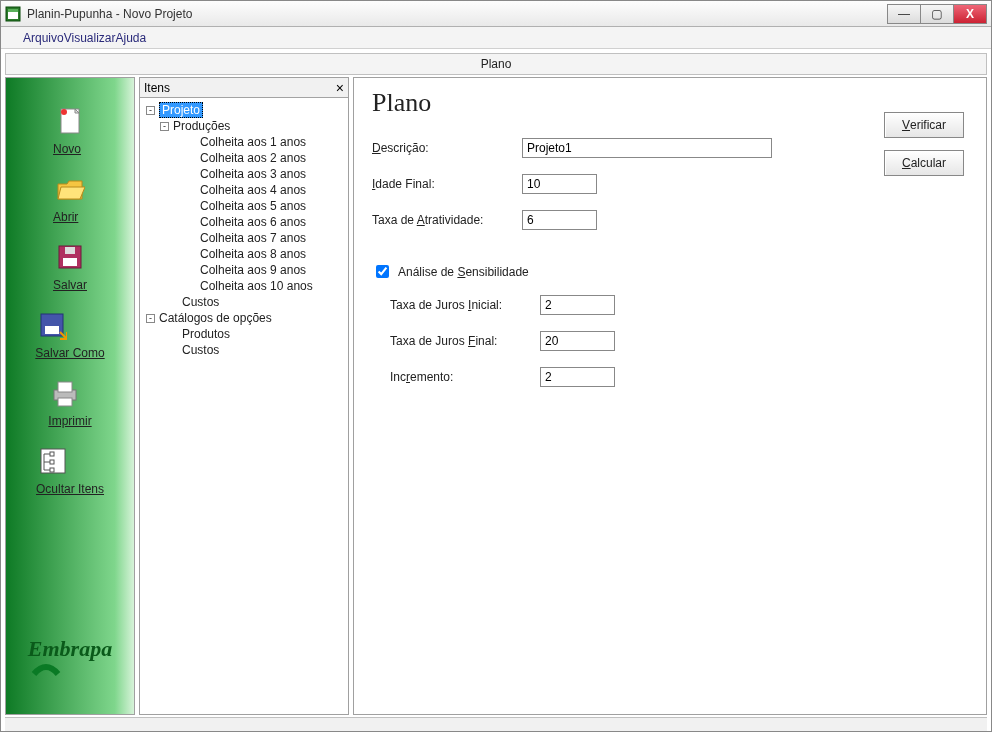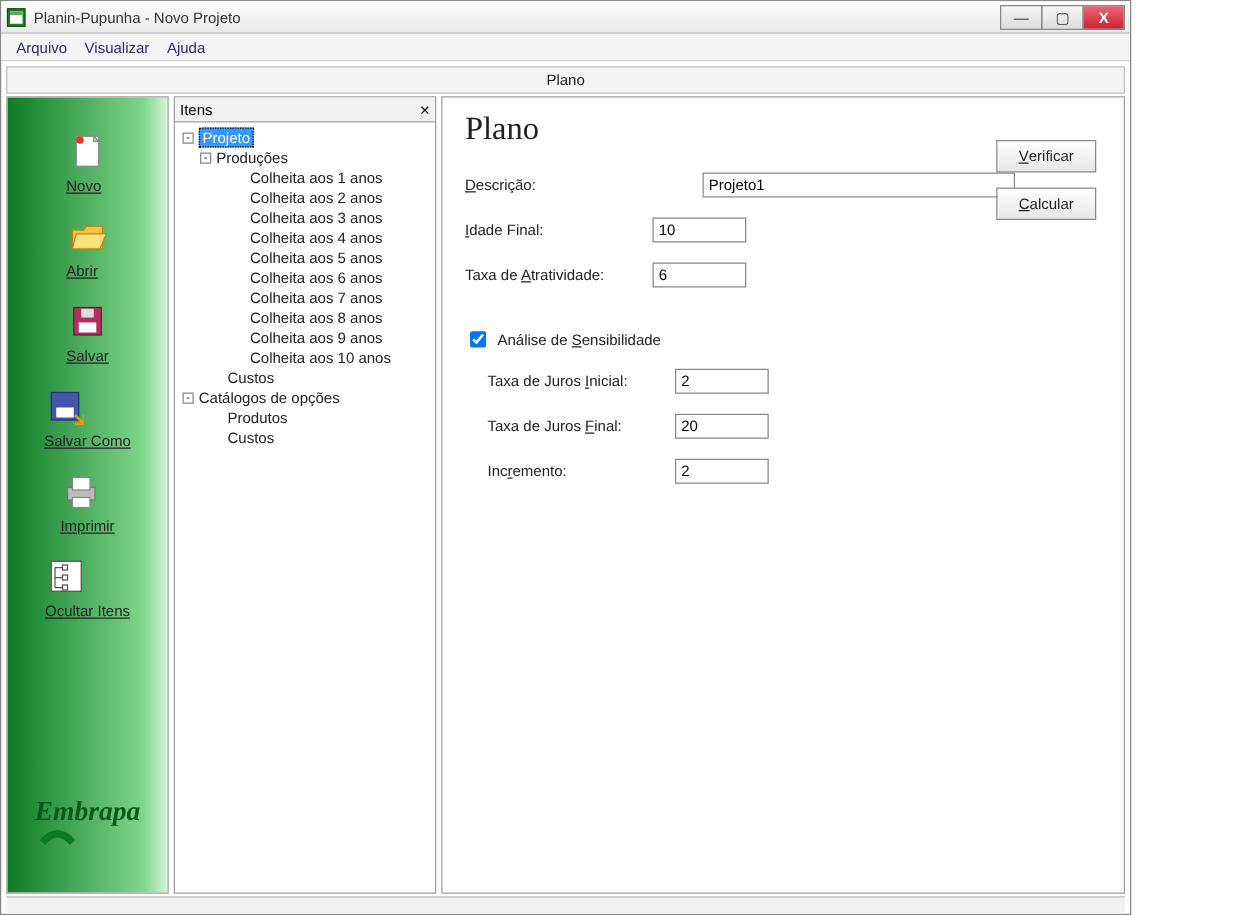--- a/index.html
+++ b/index.html
@@ -7,21 +7,21 @@
     margin: 0;
     padding: 0;
     font-family: Tahoma, Arial, sans-serif;
     font-size: 11px;
     background: #fff;
     overflow: hidden;
     width: 992px;
     height: 732px;
   }
   .window {
-    width: 905px;
+    width: 992px;
     height: 732px;
     display: flex;
     flex-direction: column;
     border: 1px solid #888;
   }
   .titlebar {
     height: 26px;
     background: linear-gradient(to bottom, #fdfdfd, #e9e9e9);
     border-bottom: 1px solid #b0b0b0;
     display: flex;
@@ -45,22 +45,21 @@
     font-size: 12px;
     cursor: default;
   }
   .wc-close { background: linear-gradient(#e67, #c23); color: #fff; font-weight: bold; }
   .menubar {
     height: 22px;
     background: #f4f4f4;
     border-bottom: 1px solid #d0d0d0;
     display: flex;
     align-items: center;
-    padding: 0 12px;
-    gap: 14px;
+    padding: 0 22px;
     color: #2a2a7a;
     font-size: 12px;
   }
   .menubar span { cursor: default; }
   .thin-bar {
     height: 22px;
     background: #f4f4f4;
     border: 1px solid #c0c0c0;
     margin: 4px 4px 2px 4px;
     display: flex;
@@ -157,21 +156,21 @@
     color: #222;
   }
   .form-title { font-family: "Times New Roman", serif; font-size: 26px; margin-bottom: 16px; }
   .form-row { display:flex; align-items:center; height: 28px; margin-bottom: 8px; }
   .form-row label { width: 150px; }
   .form-row input[type=text] {
     height: 20px; border:1px solid #888; background:#fff; font: inherit;
     padding: 0 4px;
   }
   .num-input { width: 75px; text-align: left; }
-  .desc-input { width: 250px; text-align: left; margin-left: 40px; }
+  .desc-input { width: 250px; text-align: left; }
   .sens-block { margin-top: 28px; }
   .chk-row { display:flex;align-items:center;gap:6px;margin-bottom:10px; }
   .chk-row input { width:13px;height:13px; }
   .sens-fields { padding-left: 18px; }
   .underline { text-decoration: underline; }
   .btn-col {
     position: absolute; top: 34px; right: 22px;
     display:flex;flex-direction:column;gap:12px;
   }
   .win-btn {

